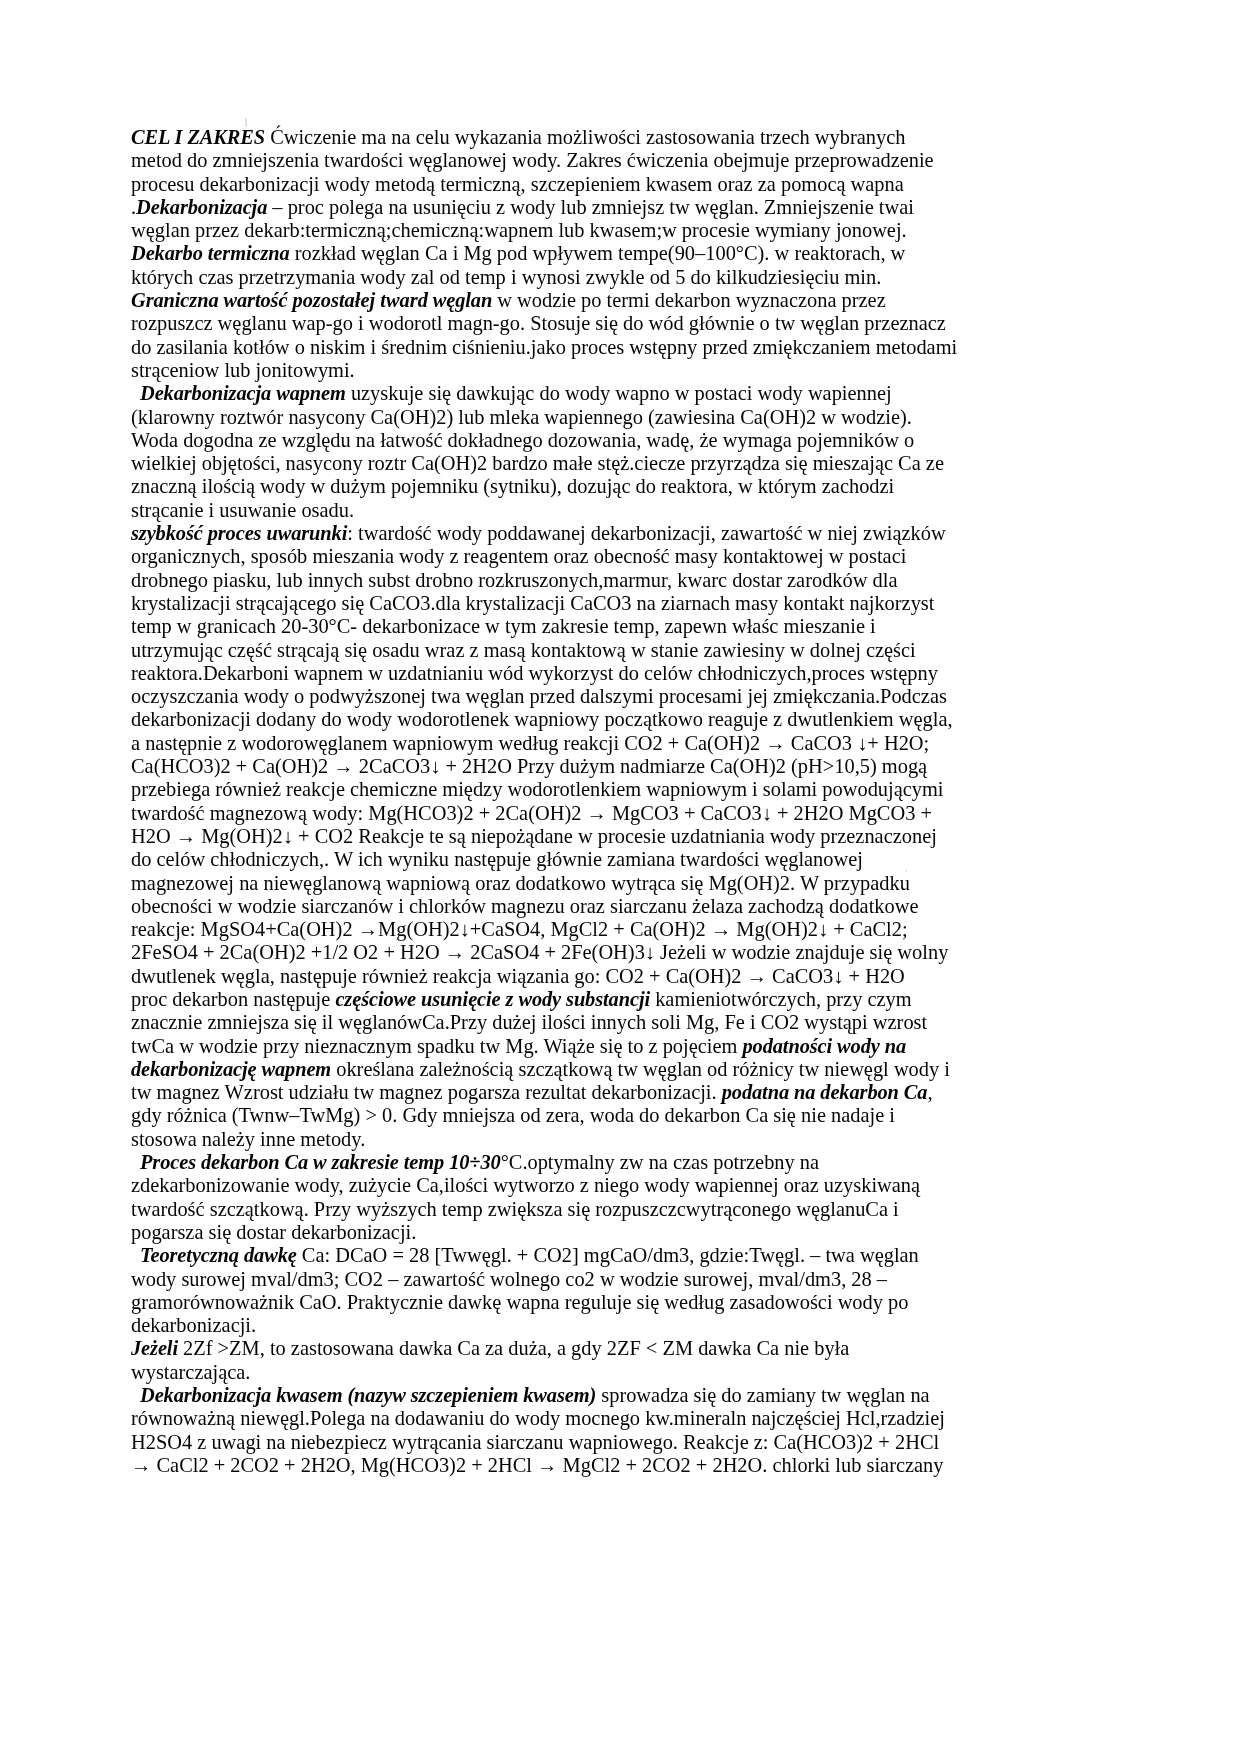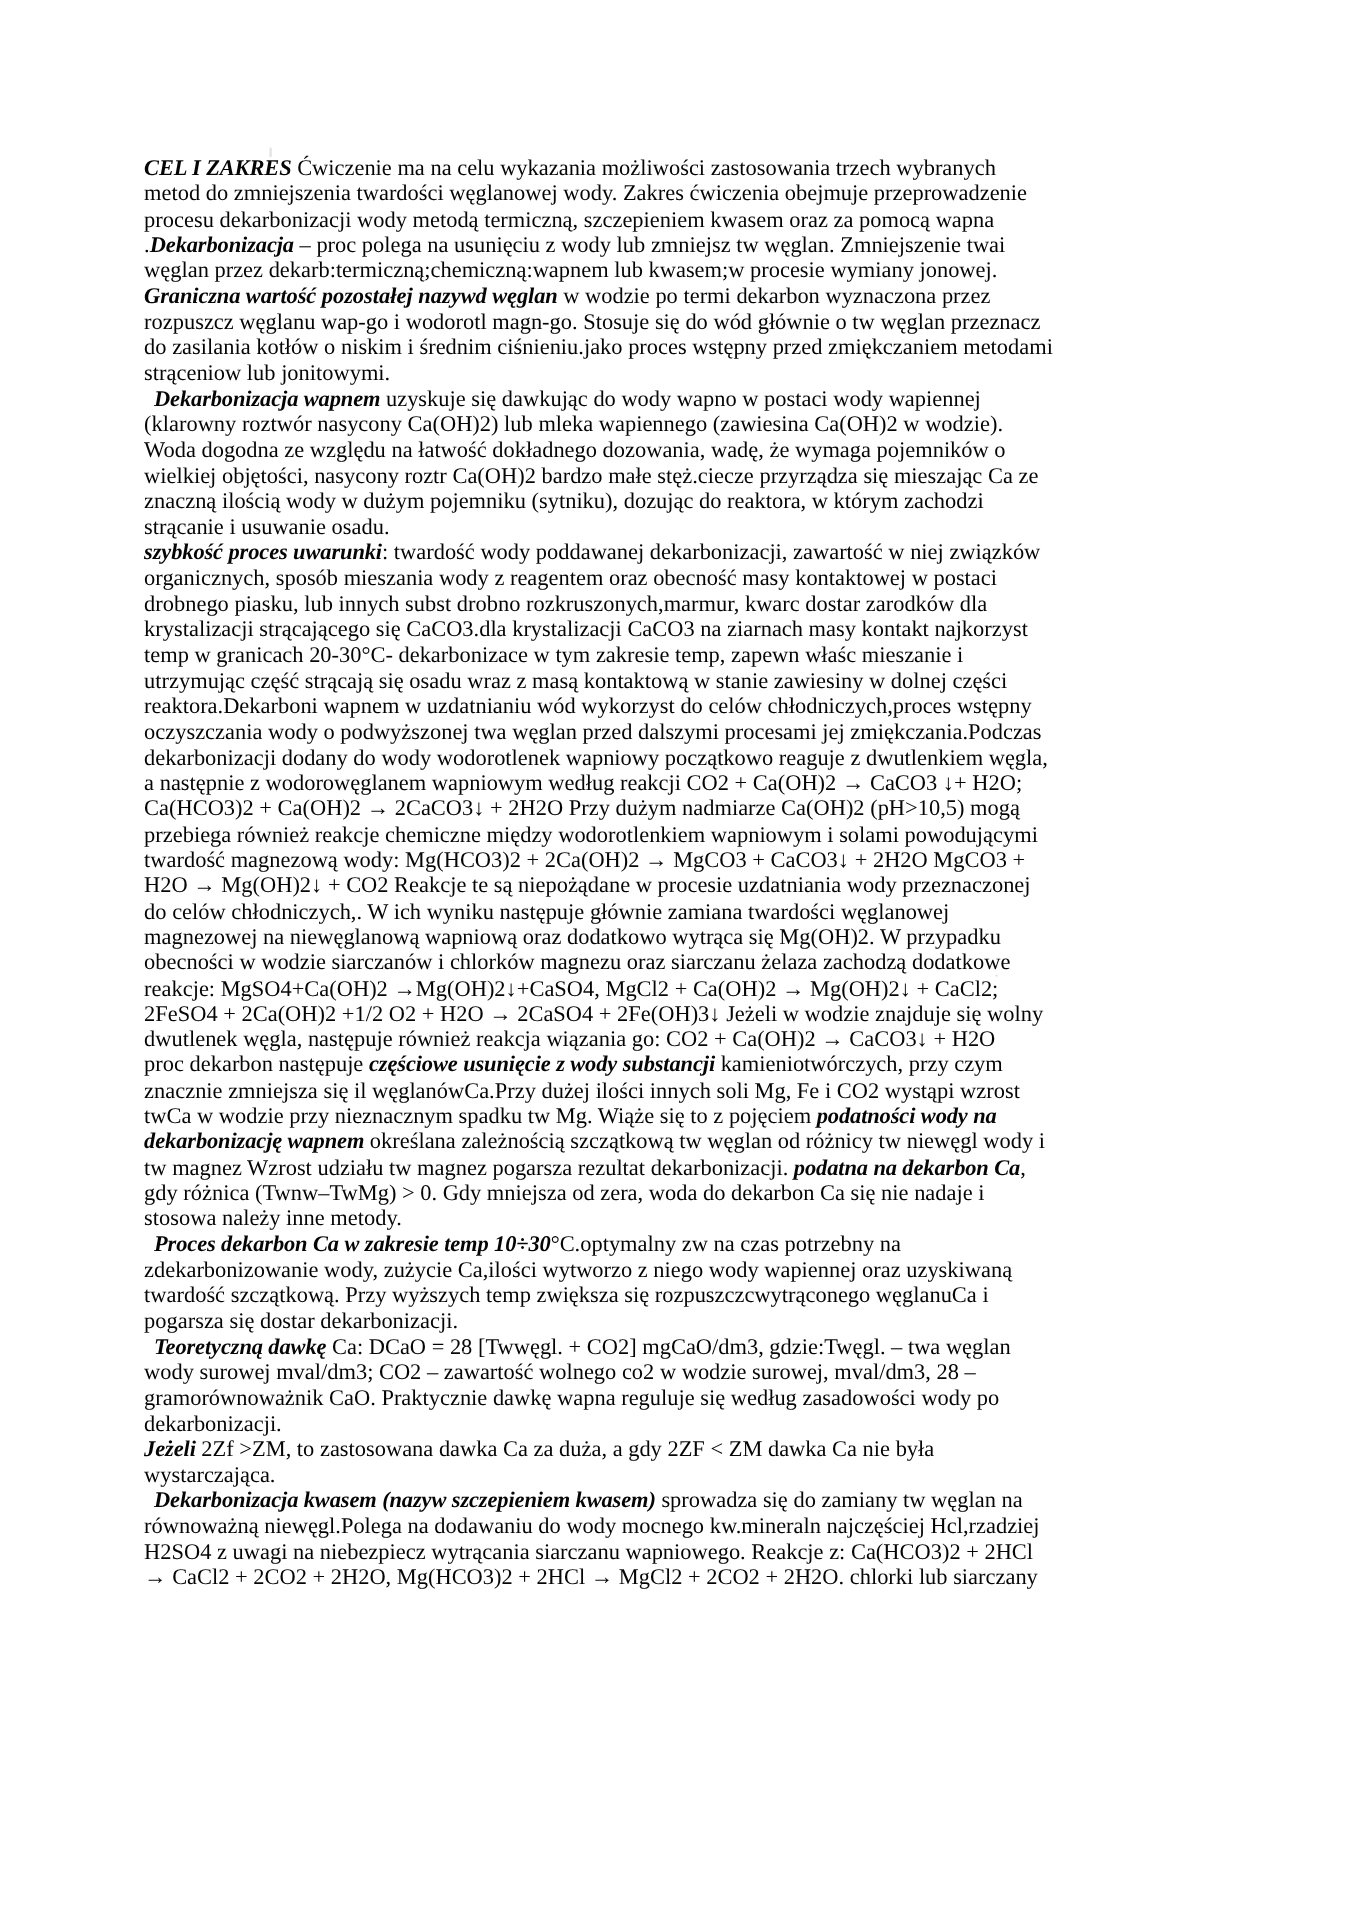--- a/index.html
+++ b/index.html
@@ -6,21 +6,21 @@
   html, body {
     margin: 0;
     padding: 0;
     background: #ffffff;
   }
   .page {
     position: relative;
     width: 1240px;
     height: 1517px;
     background: #ffffff;
-    margin: 16px auto;
+    margin: 0 auto;
     overflow: hidden;
   }
   .doc-body {
     position: absolute;
     left: 131px;
     top: 126px;
     width: 830px;
     font-family: "Liberation Serif", "DejaVu Serif", serif;
     font-size: 20.4px;
     line-height: 23.3px;
@@ -66,22 +66,23 @@
 <body>
 
 <div class="page">
 
   <div class="doc-body">
 
     <p class="para"><b class="hd">CEL I ZAKRES</b><span> Ćwiczenie ma na celu wykazania możliwości zastosowania trzech wybranych metod do zmniejszenia twardości węglanowej wody. Zakres  ćwiczenia obejmuje przeprowadzenie procesu dekarbonizacji wody metodą termiczną, szczepieniem kwasem oraz za pomocą wapna</span></p>
 
     <p class="para gap-before"><span>.</span><b class="hd">Dekarbonizacja</b><span> – proc polega na usunięciu z wody lub zmniejsz tw węglan. Zmniejszenie twai węglan przez dekarb:termiczną;chemiczną:wapnem lub kwasem;w procesie wymiany jonowej.</span></p>
 
+    <p class="para"><b class="hd">Dekarbo termiczna</b><span>   rozkład węglan Ca i Mg pod wpływem tempe(90–100°C). w reaktorach, w których czas przetrzymania wody zal od temp i wynosi zwykle od 5 do kilkudziesięciu min.</span></p>
 
-    <p class="para"><b class="hd">Graniczna wartość</b><i class="it"> pozostałej nazyw</i><b class="hd">d węglan</b><span> w wodzie po termi dekarbon wyznaczona przez rozpuszcz węglanu wap-go i wodorotl magn-go. Stosuje się do wód głównie o tw węglan przeznacz do zasilania kotłów o niskim i średnim ciśnieniu.jako proces wstępny przed zmiękczaniem metodami strąceniow lub jonitowymi.</span></p>
+    <p class="para"><b class="hd">Graniczna wartość</b><i class="it"> pozostałej twar</i><b class="hd">d węglan</b><span> w wodzie po termi dekarbon wyznaczona przez rozpuszcz węglanu wap-go i wodorotl magn-go. Stosuje się do wód głównie o tw węglan przeznacz do zasilania kotłów o niskim i średnim ciśnieniu.jako proces wstępny przed zmiękczaniem metodami strąceniow lub jonitowymi.</span></p>
 
     <p class="para gap-before ind"><b class="hd">Dekarbonizacja wapnem</b><span> uzyskuje się dawkując do wody wapno w postaci wody wapiennej (klarowny roztwór nasycony Ca(OH)2) lub mleka wapiennego (zawiesina Ca(OH)2 w wodzie). Woda dogodna ze względu na łatwość dokładnego dozowania, wadę, że wymaga pojemników o wielkiej objętości, nasycony roztr Ca(OH)2 bardzo małe stęż.ciecze przyrządza się mieszając Ca ze znaczną ilością wody w dużym pojemniku (sytniku), dozując do reaktora, w którym zachodzi strącanie i usuwanie osadu.</span></p>
 
 
     <p class="para gap-before"><b class="hd">szybkość proces uwarunki</b><span>: twardość wody poddawanej dekarbonizacji, zawartość w niej związków organicznych, sposób mieszania wody z reagentem oraz obecność masy kontaktowej w postaci drobnego piasku, lub innych subst drobno rozkruszonych,marmur, kwarc dostar zarodków dla krystalizacji strącającego się CaCO3.dla krystalizacji CaCO3 na ziarnach masy kontakt najkorzyst temp w granicach 20-30°C- dekarbonizace w tym zakresie temp, zapewn właśc mieszanie i utrzymując część strącają się osadu wraz z masą kontaktową w stanie zawiesiny w dolnej części reaktora.Dekarboni wapnem w uzdatnianiu wód wykorzyst do celów chłodniczych,proces wstępny oczyszczania wody o podwyższonej twa węglan przed dalszymi procesami jej zmiękczania.Podczas dekarbonizacji dodany do wody wodorotlenek wapniowy początkowo reaguje z dwutlenkiem węgla, a następnie z wodorowęglanem wapniowym według reakcji CO2 + Ca(OH)2 → CaCO3 ↓+ H2O; Ca(HCO3)2 + Ca(OH)2 → 2CaCO3↓ + 2H2O Przy dużym nadmiarze Ca(OH)2 (pH&gt;10,5) mogą przebiega również reakcje chemiczne między wodorotlenkiem wapniowym i solami powodującymi twardość magnezową wody: Mg(HCO3)2 + 2Ca(OH)2 → MgCO3 + CaCO3↓ + 2H2O MgCO3 + H2O → Mg(OH)2↓ + CO2 Reakcje te są niepożądane w procesie uzdatniania wody przeznaczonej do celów chłodniczych,. W ich wyniku następuje głównie zamiana twardości węglanowej magnezowej na niewęglanową wapniową oraz dodatkowo wytrąca się Mg(OH)2. W przypadku obecności w wodzie siarczanów i chlorków magnezu oraz siarczanu żelaza zachodzą dodatkowe reakcje: MgSO4+Ca(OH)2 →Mg(OH)2↓+CaSO4, MgCl2 + Ca(OH)2 → Mg(OH)2↓ + CaCl2;  2FeSO4 + 2Ca(OH)2 +1/2 O2 + H2O → 2CaSO4 + 2Fe(OH)3↓ Jeżeli w wodzie znajduje się wolny dwutlenek węgla, następuje również reakcja wiązania go: CO2 + Ca(OH)2 → CaCO3↓ + H2O</span></p>
 
     <p class="para gap-before"><span>proc dekarbon następuje </span><b class="hd">częściowe usunięcie z wody substancji</b><span> kamieniotwórczych, przy czym znacznie zmniejsza się il węglanówCa.Przy dużej ilości innych soli Mg, Fe i CO2 wystąpi wzrost twCa w wodzie przy nieznacznym spadku tw Mg. Wiąże się to z pojęciem </span><b class="hd">podatności wody na dekarbonizację wapnem</b><span> określana zależnością szczątkową tw węglan od różnicy tw niewęgl wody i tw magnez Wzrost udziału tw magnez pogarsza rezultat dekarbonizacji. </span><b class="hd">podatna na dekarbon Ca</b><span>, gdy różnica (Twnw–TwMg) &gt; 0. Gdy mniejsza od zera, woda do dekarbon Ca się nie nadaje i stosowa należy inne metody.</span></p>
 
     <p class="para gap-before ind"><b class="hd">Proces dekarbon Ca w zakresie temp 10÷30</b><span>°C.optymalny zw na czas potrzebny na zdekarbonizowanie wody, zużycie Ca,ilości wytworzo z niego wody wapiennej oraz uzyskiwaną twardość szczątkową. Przy wyższych temp zwiększa się rozpuszczcwytrąconego węglanuCa i pogarsza się dostar dekarbonizacji.</span></p>
 

